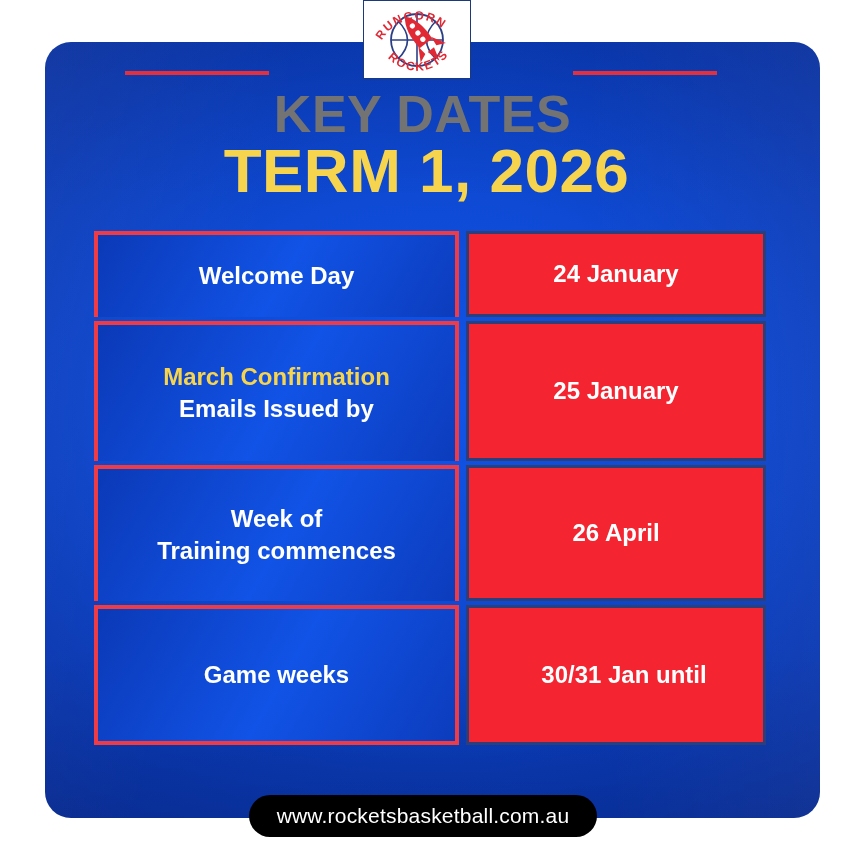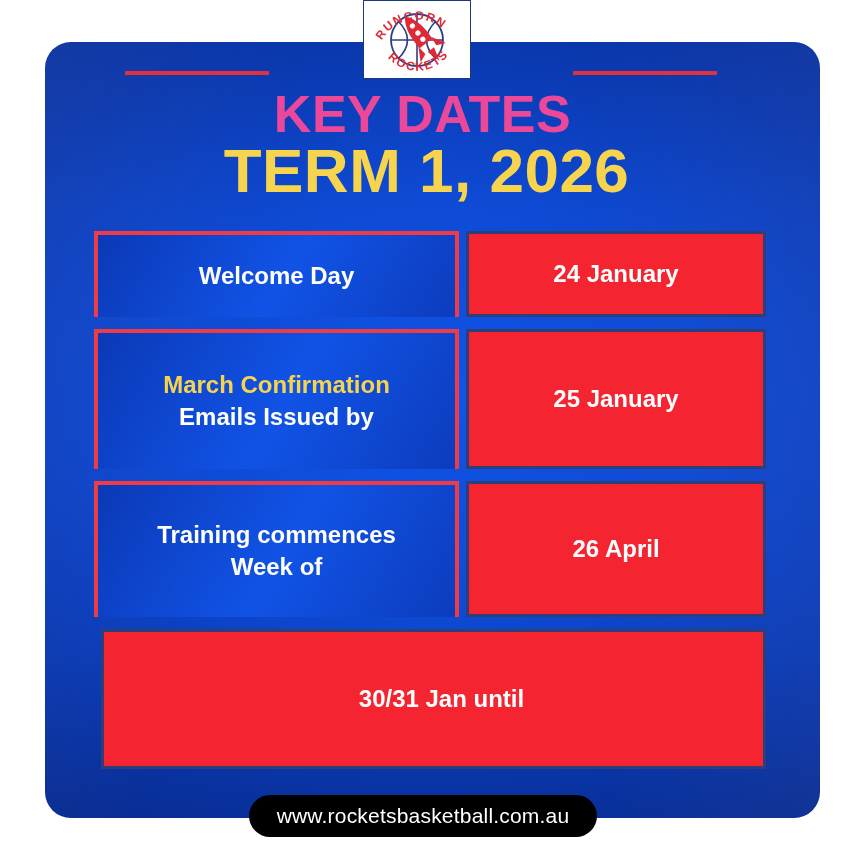--- a/index.html
+++ b/index.html
@@ -75,21 +75,21 @@
 
   
   .title-key {
     position: absolute;
     left: 0; right: 0;
     top: 88px;
     text-align: center;
     font-size: 52px;
     font-weight: 700;
     letter-spacing: 0.5px;
-    color: #ec4899;
+    color: #737373;
     z-index: 4;
     line-height: 1;
   }
   .title-term {
     position: absolute;
     left: 8px; right: 0;
     top: 140px;
     text-align: center;
     font-size: 62px;
     font-weight: 700;
@@ -130,21 +130,21 @@
   .cell-date {
     flex: 1;
     box-sizing: border-box;
     background: #f42430;
     border: 3px solid #2d3f7a;
     display: flex;
     align-items: center;
     justify-content: center;
     text-align: center;
     padding: 6px 10px;
-    margin-bottom: 12px;
+    margin-bottom: 4px;
   }
   .row:last-child .cell-date { margin-bottom: 16px; padding-left: 26px; }
 
   .r1 .cell-label, .r1 .cell-date { height: 86px; }
   .r2 .cell-label, .r2 .cell-date { height: 140px; }
   .r3 .cell-label, .r3 .cell-date { height: 136px; }
   .r4 .cell-label, .r4 .cell-date { height: 140px; }
 
   .label-text {
     font-size: 24px;
@@ -251,33 +251,38 @@
       <div class="cell-date">
         <div class="date-text">
           <span>25 January</span>
         </div>
       </div>
     </div>
 
     <div class="row r3">
       <div class="cell-label">
         <div class="label-text">
+          <span class="plain">Week of</span>
           <span class="plain">Training commences</span>
-          <span class="plain">Week of</span>
         </div>
       </div>
       <div class="gap"></div>
       <div class="cell-date">
         <div class="date-text">
           <span>26 April</span>
         </div>
       </div>
     </div>
 
     <div class="row r4">
+      <div class="cell-label">
+        <div class="label-text">
+          <span class="plain">Game weeks</span>
+        </div>
+      </div>
       <div class="gap"></div>
       <div class="cell-date">
         <div class="date-text">
           <span>30/31 Jan until</span>
         </div>
       </div>
     </div>
 
   </div>
 

